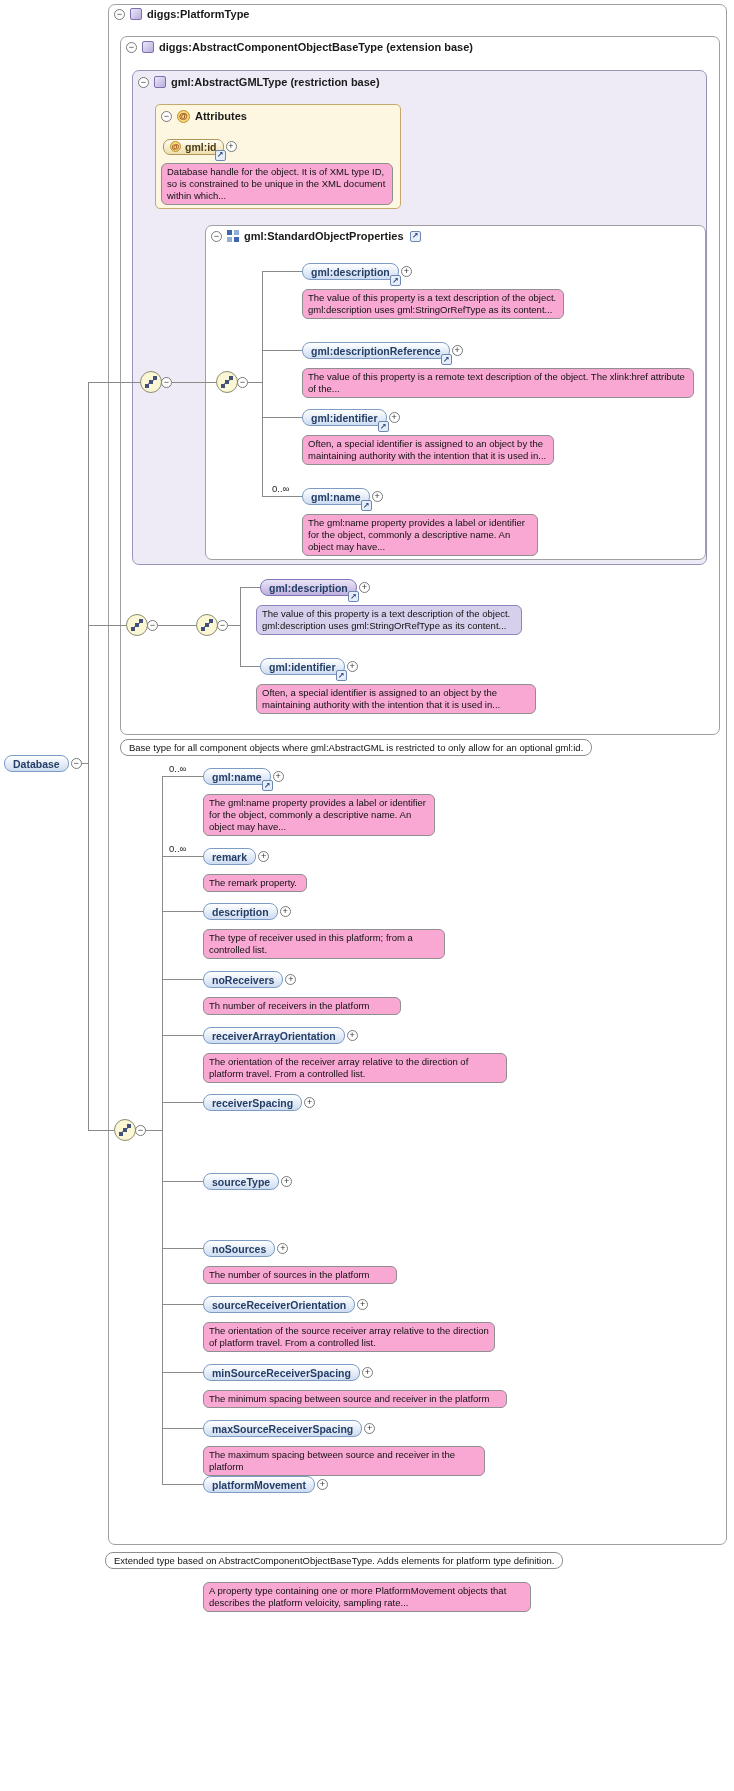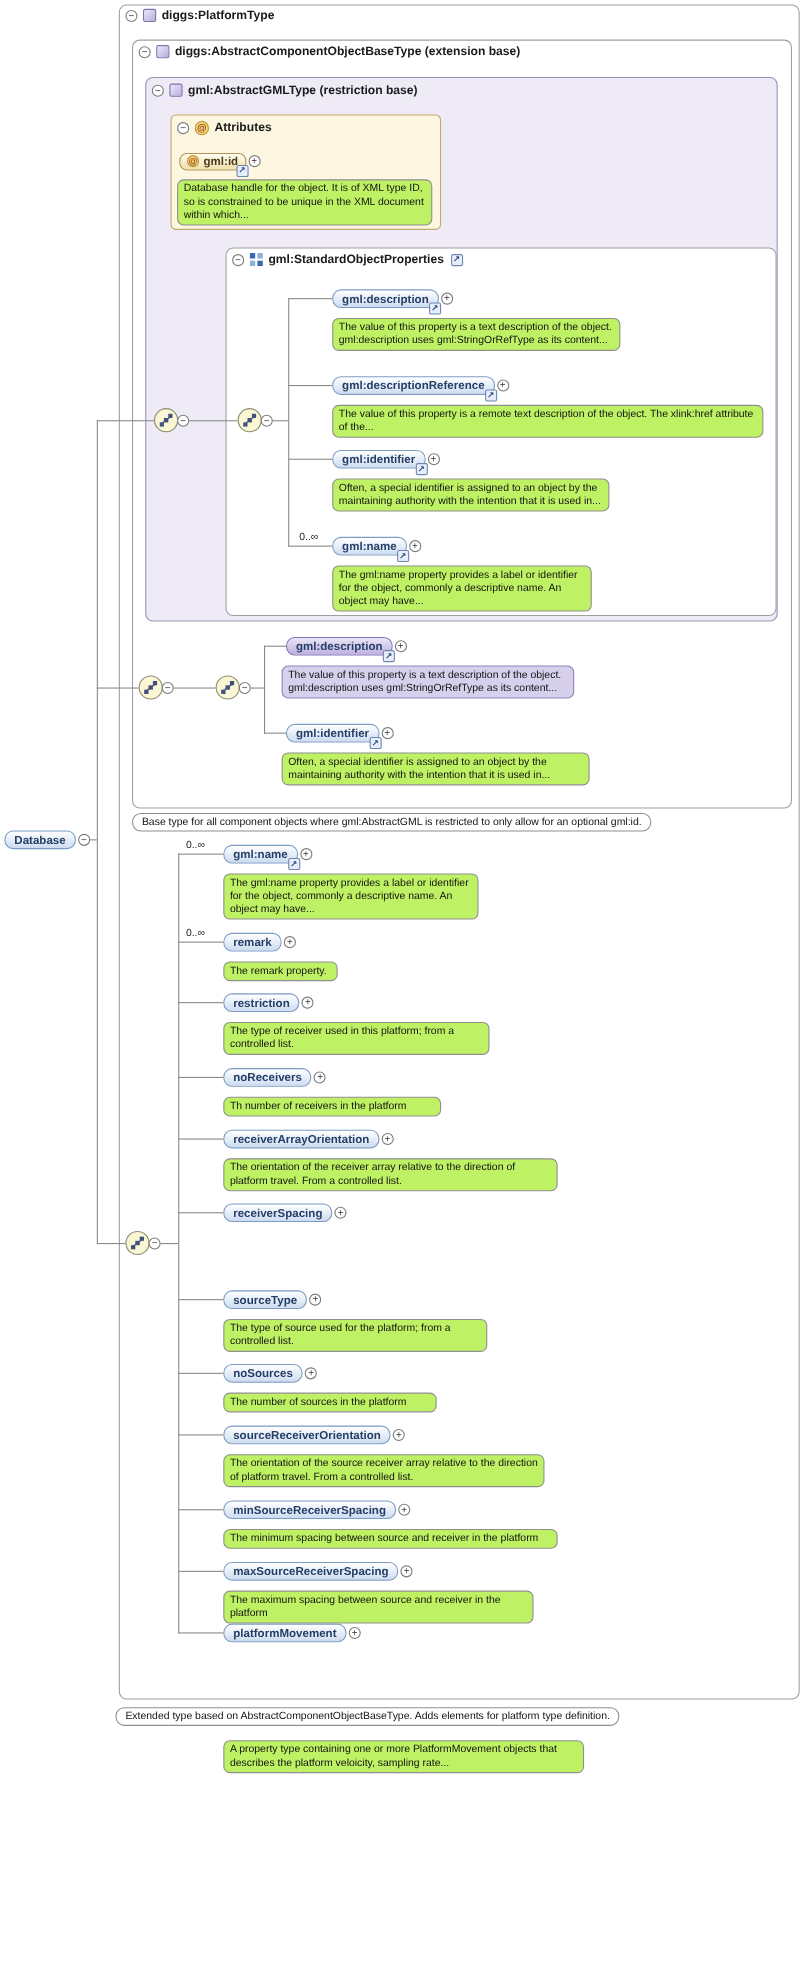--- a/index.html
+++ b/index.html
@@ -27,21 +27,21 @@
       font-size:10.5px;font-weight:bold;color:#253e66;white-space:nowrap}
   .el.hl{background:linear-gradient(#eae5f6,#beb0e0);border-color:#8374b8}
   .attr-box{position:relative;height:16px;display:flex;align-items:center;gap:4px;padding:0 6px;
       border:1px solid #b29455;border-radius:7px;background:linear-gradient(#fffdf4,#eedfae);
       font-size:10.5px;font-weight:bold;color:#4c3a14;white-space:nowrap}
   .attr-box .at-badge{width:11px;height:11px;font-size:8px}
   .link{position:absolute;right:-3px;bottom:-7px;width:11px;height:11px;border:1px solid #6f87ad;
       border-radius:2px;background:#e7eefb;color:#2d4d7c;font-size:8px;line-height:1;
       display:flex;align-items:center;justify-content:center;z-index:4}
   .link.inline{position:static;margin-left:1px}
-  .ann{position:absolute;border:1px solid #8f8f8f;border-radius:6px;background:#bef264;
+  .ann{position:absolute;border:1px solid #8f8f8f;border-radius:6px;background:#f9a8d4;
       padding:2px 5px;font-size:9.5px;line-height:1.26;color:#111;z-index:3}
   .ann.purple{background:#d7d0ec;border-color:#8f83bd}
   .card{position:absolute;font-size:9.5px;color:#222;z-index:3;white-space:nowrap}
   .caption{position:absolute;border:1px solid #8f8f8f;border-radius:8px;background:#fff;
       padding:2px 8px;font-size:9.5px;color:#111;white-space:nowrap;z-index:3}
   .seq{position:absolute;width:22px;height:22px;border:1px solid #8c8c74;border-radius:50%;
       background:#fbf6d3;display:flex;align-items:center;justify-content:center;z-index:3}
   .seq .pm{position:absolute;left:20px;top:5px}
 </style>
 </head>
@@ -246,21 +246,21 @@
     <div class="el-wrap" style="left:203px;top:848px">
       <div class="el">
         <span>remark</span>
       </div>
       <div class="pm">+</div>
     </div>
     <div class="card" style="left:169px;top:843px">0..∞</div>
     <div class="ann" style="left:203px;top:874px;width:104px">The remark property.</div>
     <div class="el-wrap" style="left:203px;top:903px">
       <div class="el">
-        <span>restriction</span>
+        <span>description</span>
       </div>
       <div class="pm">+</div>
     </div>
     <div class="ann" style="left:203px;top:929px;width:242px">The type of receiver used in this platform; from a controlled list.</div>
     <div class="el-wrap" style="left:203px;top:971px">
       <div class="el">
         <span>noReceivers</span>
       </div>
       <div class="pm">+</div>
     </div>
@@ -277,21 +277,20 @@
         <span>receiverSpacing</span>
       </div>
       <div class="pm">+</div>
     </div>
     <div class="el-wrap" style="left:203px;top:1173px">
       <div class="el">
         <span>sourceType</span>
       </div>
       <div class="pm">+</div>
     </div>
-    <div class="ann" style="left:203px;top:1199px;width:240px">The type of source used for the platform; from a controlled list.</div>
     <div class="el-wrap" style="left:203px;top:1240px">
       <div class="el">
         <span>noSources</span>
       </div>
       <div class="pm">+</div>
     </div>
     <div class="ann" style="left:203px;top:1266px;width:194px">The number of sources in the platform</div>
     <div class="el-wrap" style="left:203px;top:1296px">
       <div class="el">
         <span>sourceReceiverOrientation</span>

